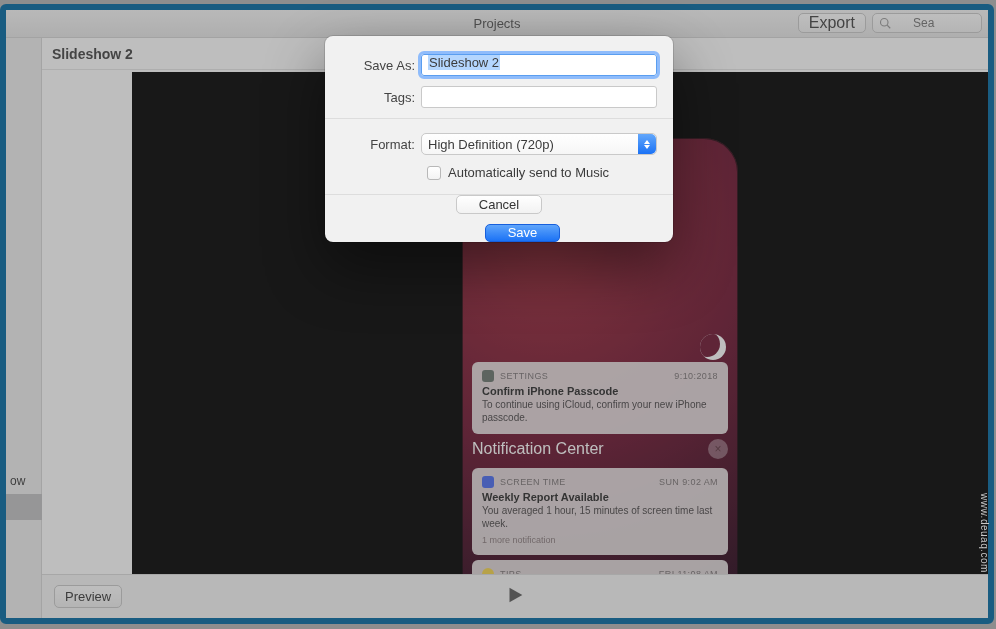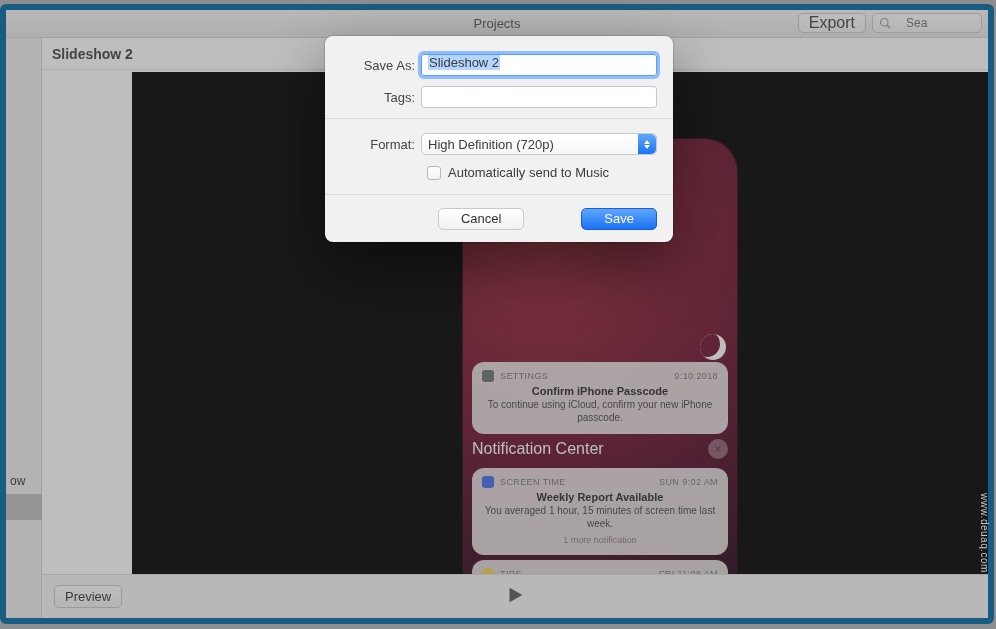--- a/index.html
+++ b/index.html
@@ -47,21 +47,21 @@
     border-radius:5px;
     font-size:16px; color:#444;
     padding:0 10px;
   }
   .search-wrap {
     display:flex; align-items:center;
     height:20px; width:110px;
     background:linear-gradient(#fff,#f1f1f1);
     border:1px solid #c9c9c9;
     border-radius:5px;
-    padding:0 6px; gap:13px;
+    padding:0 6px; gap:20px;
     color:#888;
     overflow:hidden;
   }
   .search-wrap input {
     border:none; outline:none; background:transparent;
     font-size:12px; width:80px; color:#444;
   }
   .search-icon svg { display:block; }
 
   .app-body {
@@ -115,24 +115,23 @@
     border-radius:50%; background:#fff; overflow:hidden;
   }
   .crescent::after{
     content:""; position:absolute; left:-6px; top:-3px; width:26px; height:26px;
     border-radius:50%; background:#6e1430;
   }
 
   .notif-card {
     position:absolute; left:10px; right:10px;
     background:rgba(235,230,230,.92);
-    border-radius:12px;
+    border-radius:6px;
     padding:8px 10px 10px;
     color:#2b2b2b;
-    text-align:center;
   }
   .notif-hdr { display:flex; align-items:center; gap:6px; font-size:9px; color:#7b7476; text-transform:uppercase; letter-spacing:.4px; }
   .notif-hdr .spacer{flex:1;}
   .notif-title { font-size:11px; font-weight:700; margin-top:3px; }
   .notif-body { font-size:10px; color:#4b4749; margin-top:2px; line-height:1.25; }
   .notif-sub { font-size:9px; color:#8a7c7e; margin-top:5px; }
   .app-dot { width:12px; height:12px; border-radius:3px; display:inline-block; }
   .app-dot.g { background:#6b756e; }
   .app-dot.b { background:#4a6cf0; }
   .app-dot.y { background:#f5d54b; border-radius:50%; }
@@ -231,21 +230,21 @@
   .sep { height:1px; background:#ddd; margin:8px -16px 14px; }
 
   .chk-row { display:flex; align-items:center; gap:7px; padding-left:86px; margin-bottom:14px; }
   .chk {
     width:14px; height:14px; border:1px solid #b8b8b8; border-radius:3px;
     background:linear-gradient(#fff,#f3f3f3);
   }
 
   .dlg-footer {
     height:48px; display:flex; align-items:center; justify-content:flex-end;
-    gap:10px; border-top:1px solid #ddd; margin:0 -16px; padding:0 16px;
+    gap:10px; border-top:1px solid #ddd; margin:0 -16px; padding:0 16px;flex-direction:column;
   }
   .btn {
     height:22px; padding:0 22px; border-radius:5px;
     border:1px solid #c9c9c9; background:linear-gradient(#fff,#f2f2f2);
     font-size:13px; color:#333;
   }
   .btn.primary {
     border:1px solid #175fdc;
     background:linear-gradient(#5fa5fb,#1b72f5);
     color:#fff;

